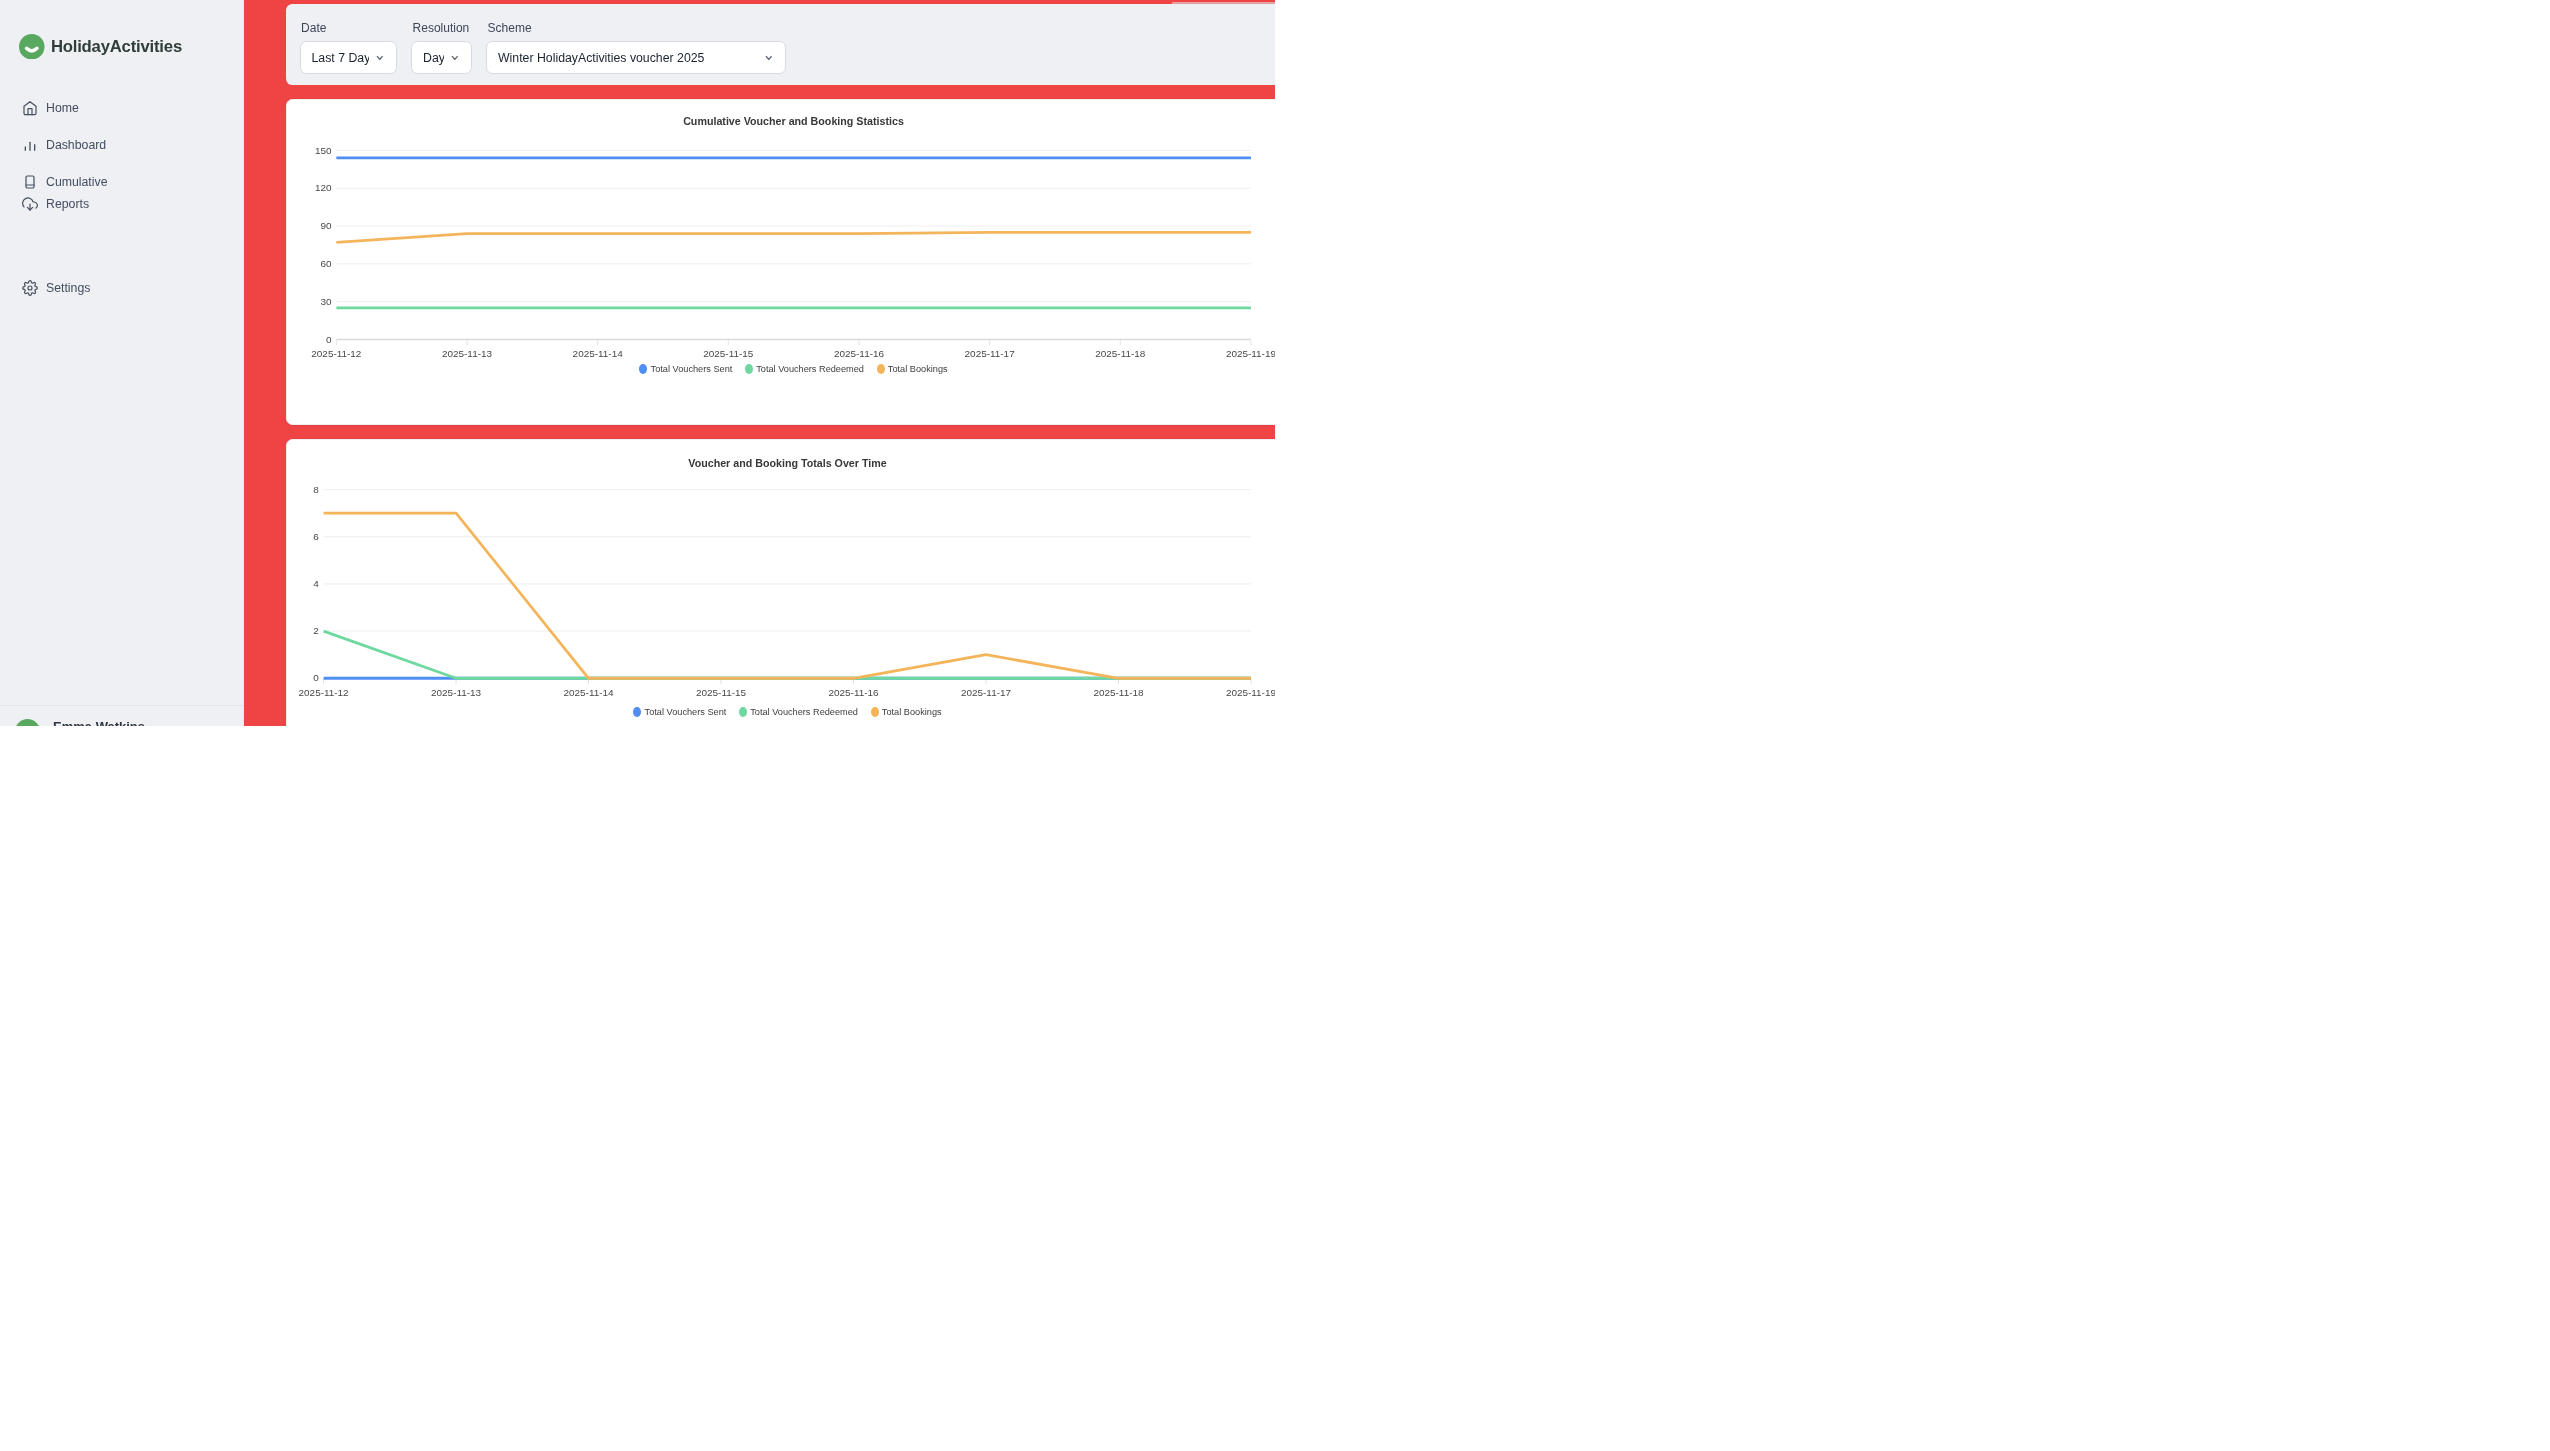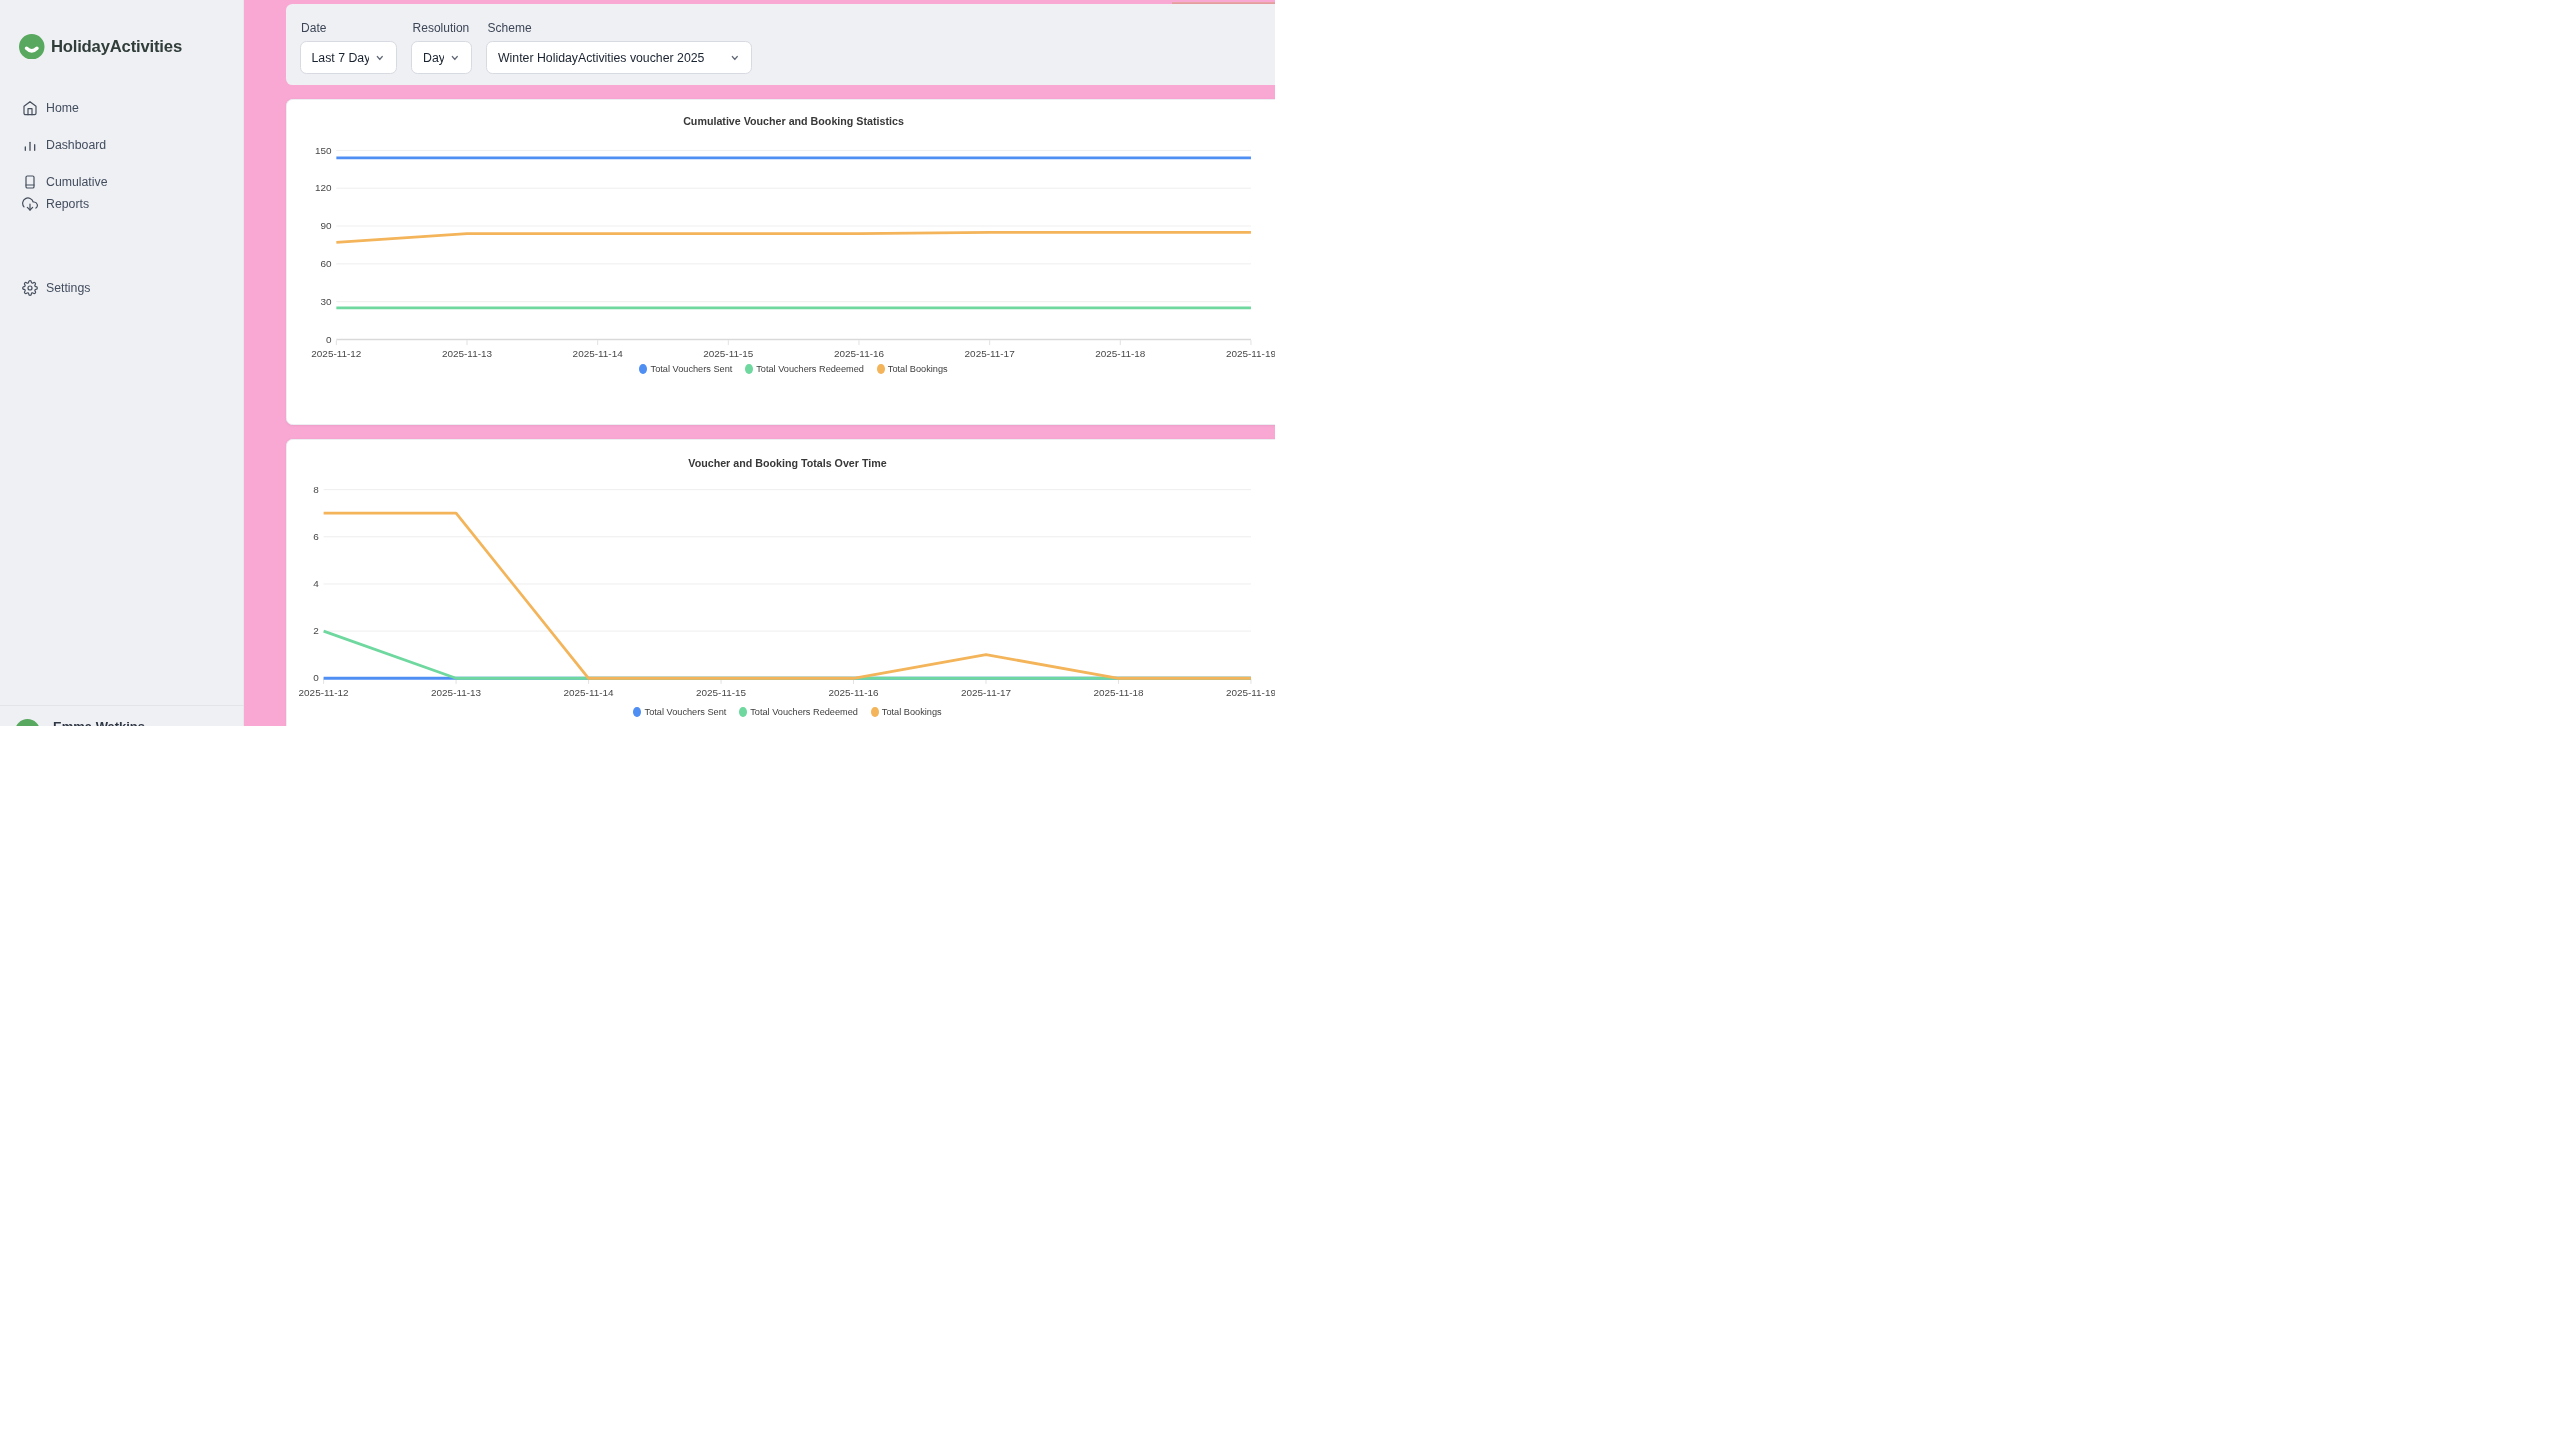--- a/index.html
+++ b/index.html
@@ -34,21 +34,21 @@
 
   .sidebar-divider { position:absolute; left:0; top:705px; width:244px; height:0.8px; background:#e3e4e9; }
   .user-row { position:absolute; left:0; top:713px; width:244px; height:48px; cursor:pointer; }
   .user-avatar {
     position:absolute; left:15px; top:5.6px; width:25px; height:25px;
     border-radius:50%; background:#58a85f;
   }
   .user-name { position:absolute; left:53px; top:5.6px; font-size:13px; font-weight:bold; color:#2f3744; }
 
   
-  .main { position:absolute; left:244px; top:0; right:0; height:726px; background:#f9a8d4; }
+  .main { position:absolute; left:244px; top:0; right:0; height:726px; background:#ef4444; }
 
   .top-right-line {
     position:absolute; top:2.4px; right:0; width:103px; height:3.2px;
     background:linear-gradient(#eba9a9,#d98686);
   }
 
   .filter-panel {
     position:absolute; left:42px; top:4px; right:-8px; height:81px;
     background:#eef0f4; border-radius:6.4px;
   }
@@ -59,21 +59,21 @@
   .filter-label { position:absolute; top:16.7px; left:1.6px; font-size:12px; font-weight:500; color:#3d4656; white-space:nowrap; }
   .select-box {
     position:absolute; top:37px; left:0; height:33px;
     background:#fff; border:0.8px solid #d7dae1; border-radius:6.4px;
     display:flex; align-items:center;
     padding:0 11px; cursor:pointer;
     font-size:12.3px; color:#1a2330; white-space:nowrap;
   }
   #fg-date .select-box { width:97px; }
   #fg-resolution .select-box { width:61px; }
-  #fg-scheme .select-box { width:266px; }
+  #fg-scheme .select-box { width:300px; }
   .select-value { flex:1 1 auto; overflow:hidden; }
   .chevron { width:9.6px; height:9.6px; margin-left:6.4px; flex:0 0 auto; color:#5f6674; }
 
   
   .card {
     position:absolute; left:42px; right:-8px;
     background:#fff; border:0.8px solid #eceef2; border-radius:6.4px;
     box-shadow:0 0.8px 2.4px rgba(16,24,40,0.06);
     overflow:hidden;
   }

